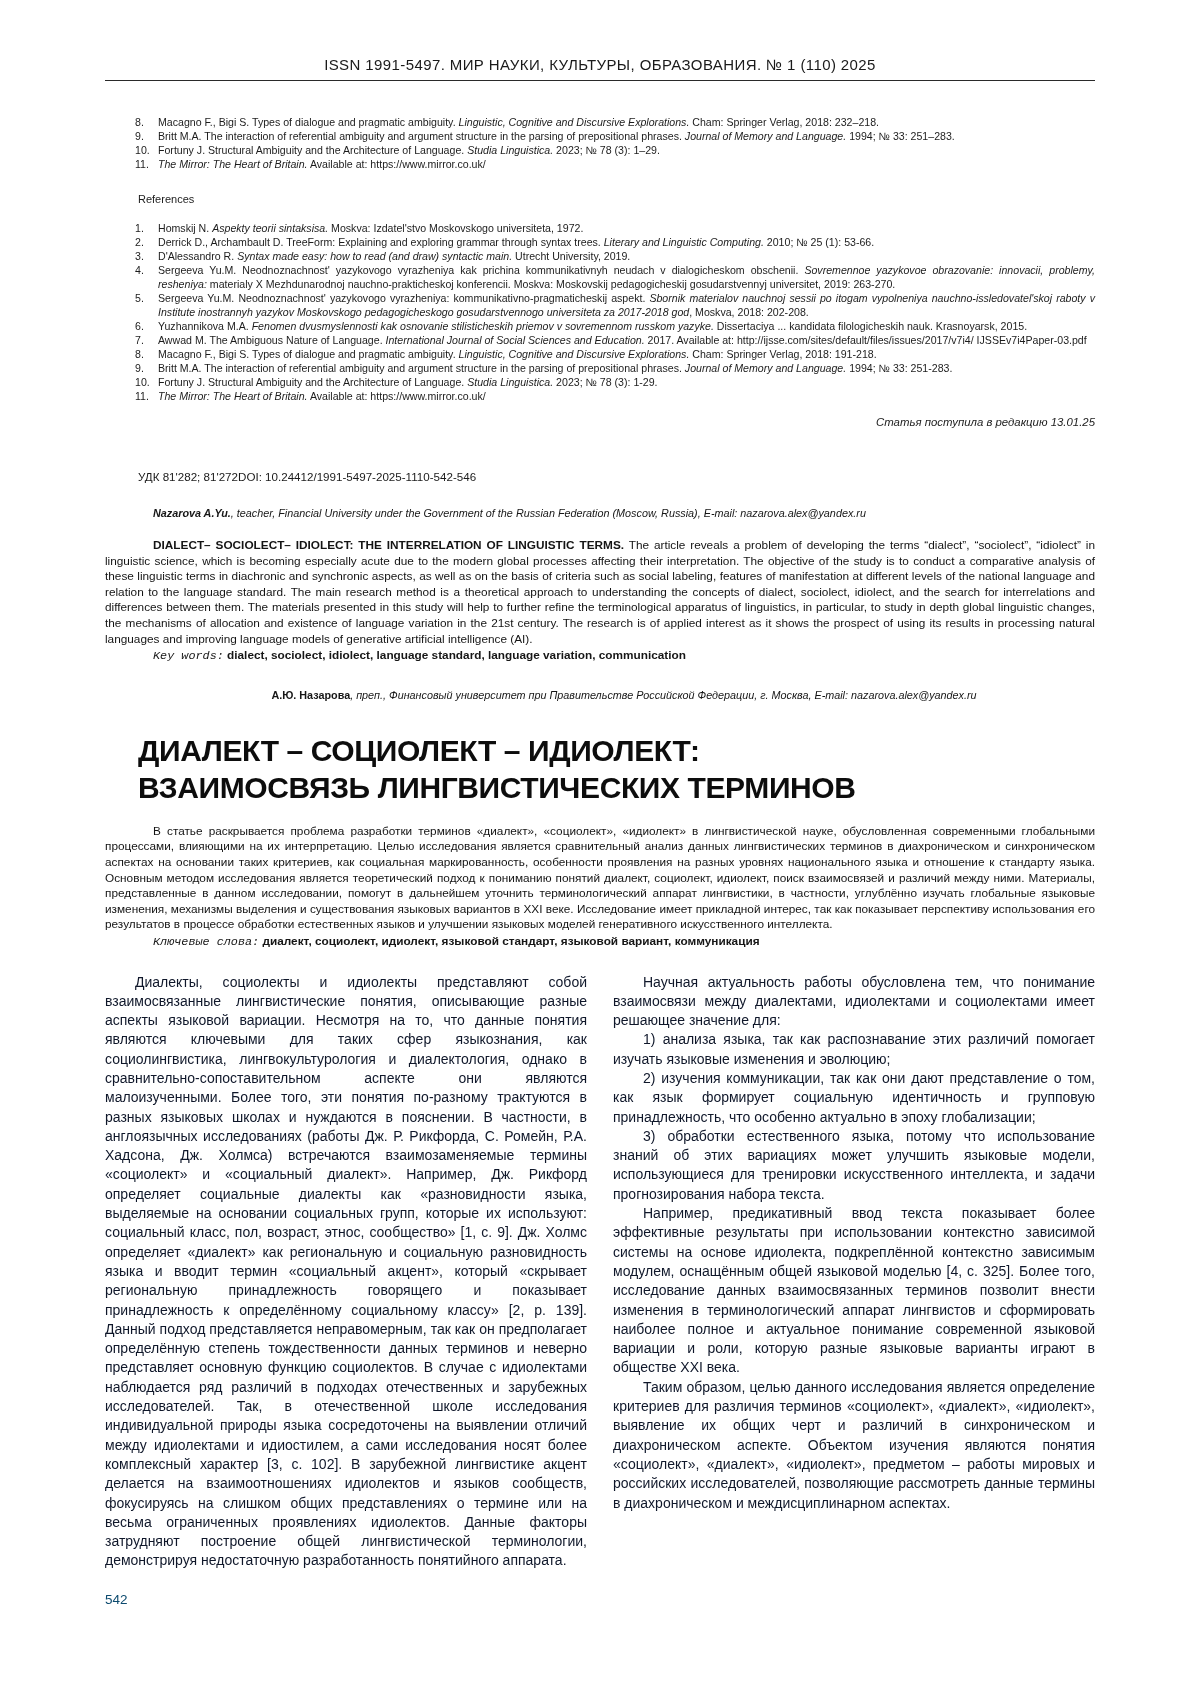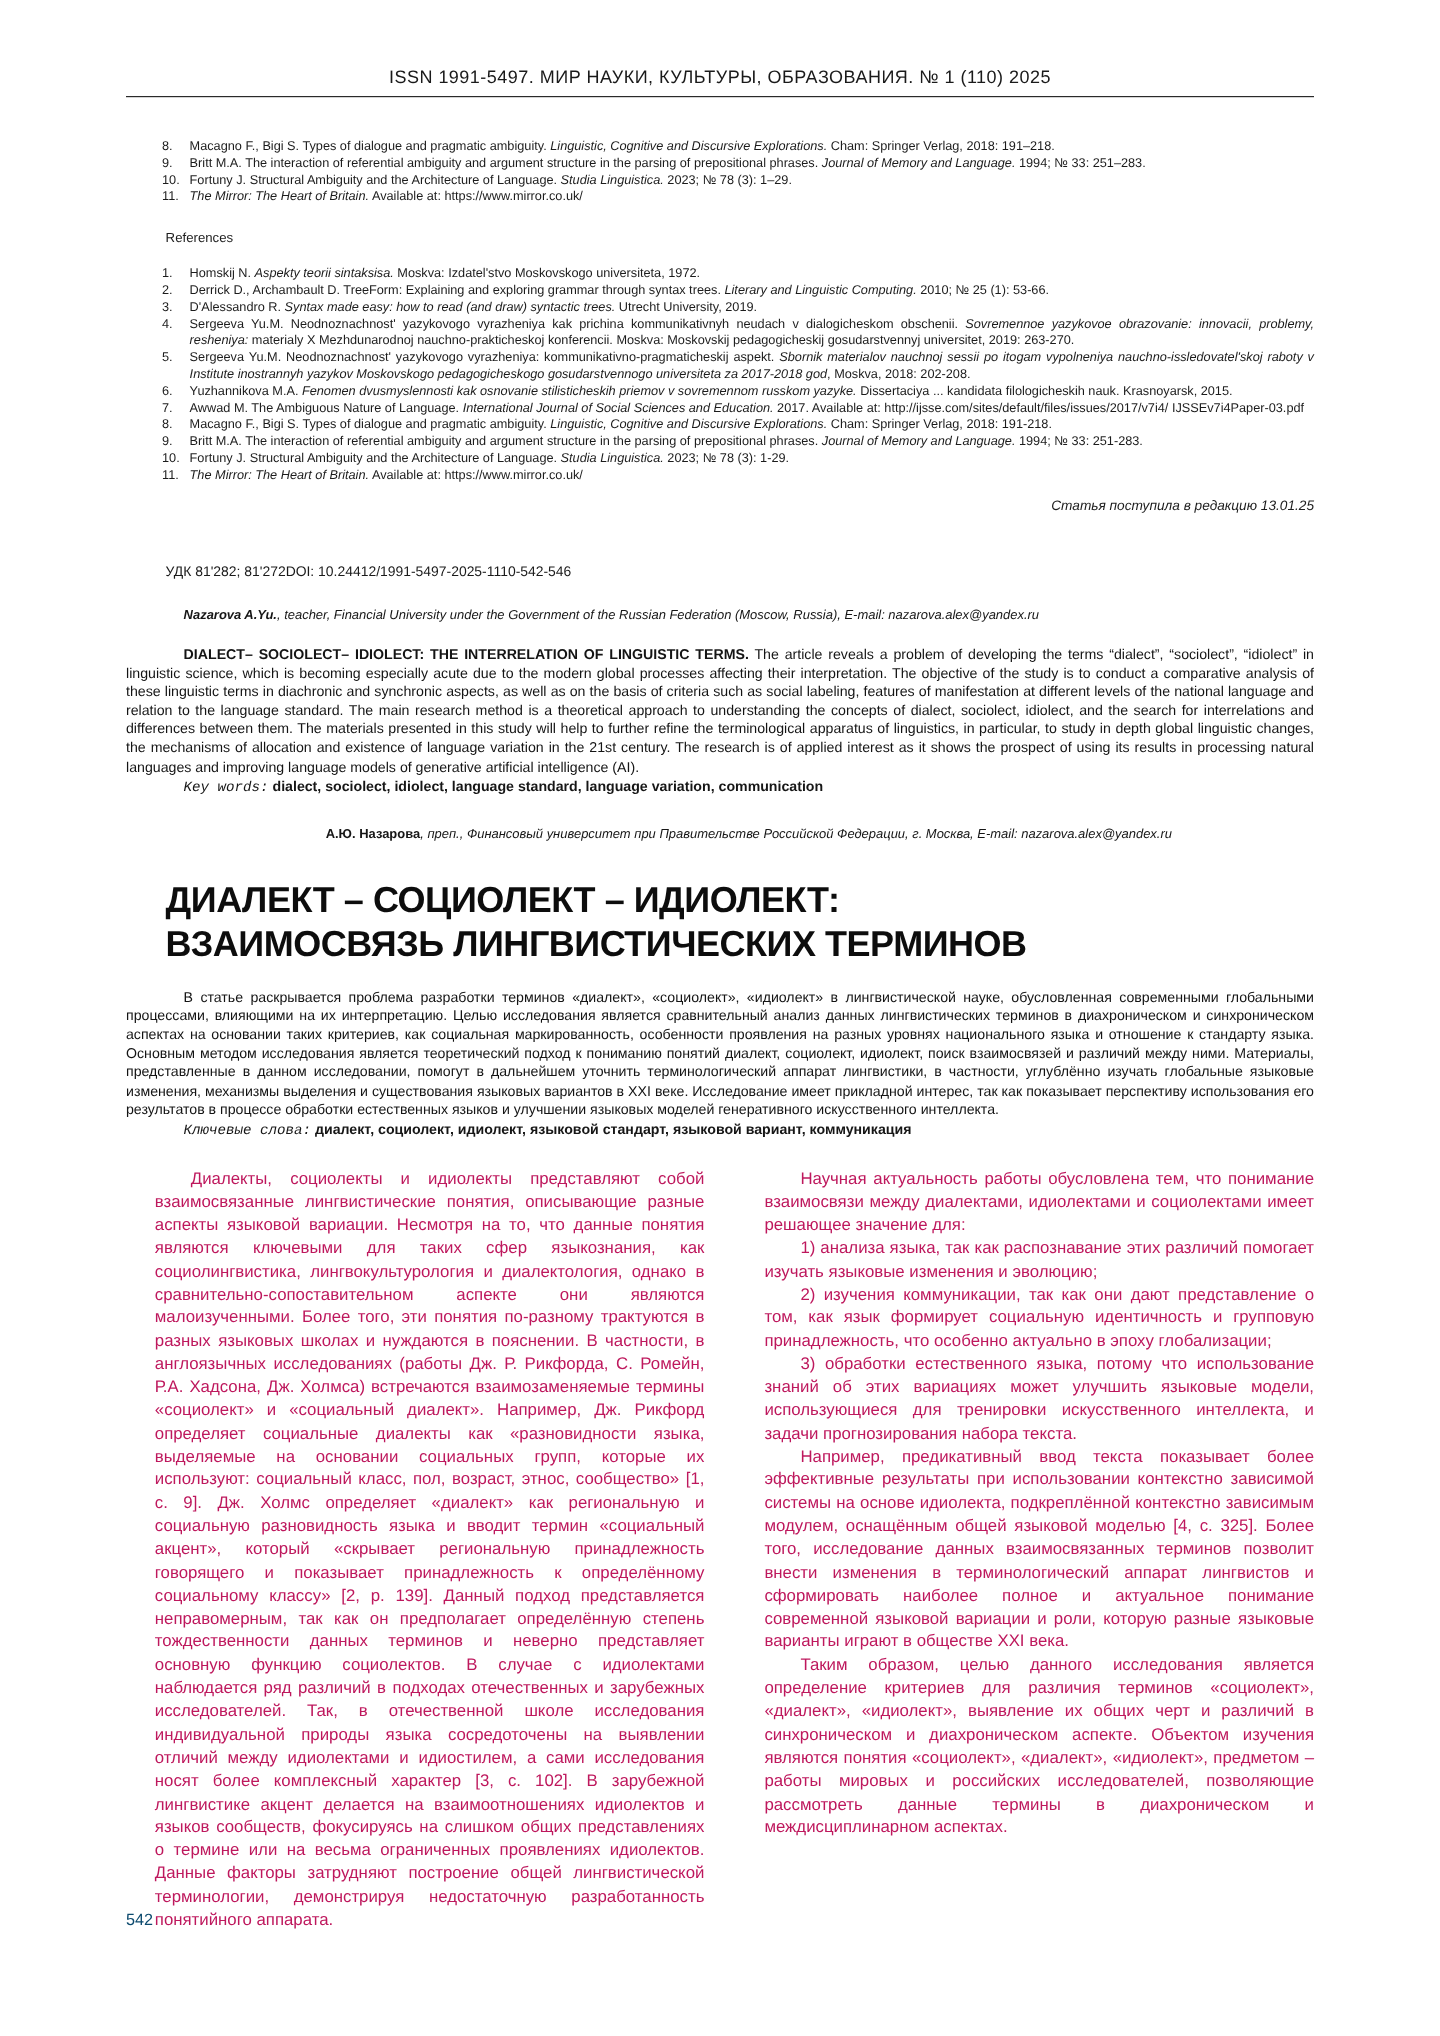--- a/index.html
+++ b/index.html
@@ -40,36 +40,36 @@
   .keywords .list { font-weight:bold; }
 
   .article-title {
     font-size:30px; line-height:37px; font-weight:bold; letter-spacing:-0.4px;
     margin:30px 0 0 33px; color:#0d0d0d;
     font-family:"Liberation Sans", sans-serif;
   }
 
   .columns { display:flex; gap:26px; margin-top:22px; }
   .col { width:482px; }
-  .body-par { font-size:14px; line-height:19.3px; text-align:justify; text-indent:30px; color:#be185d;margin-left:24px; }
+  .body-par { font-size:14px; line-height:19.3px; text-align:justify; text-indent:30px; color:#0f172a; }
 
   .page-number { position:absolute; left:105px; top:1592px; font-size:13.5px; color:#0c4a6e; }
 </style>
 </head>
 <body>
 
 <div class="page">
 
   <div class="journal-header">ISSN 1991-5497. МИР НАУКИ, КУЛЬТУРЫ, ОБРАЗОВАНИЯ.  № 1 (110) 2025</div>
   <hr class="header-rule">
 
   <ol class="refs">
       <li>
         <span class="num">8.</span>
-        <span class="txt"><span>Macagno F., Bigi S. Types of dialogue and pragmatic ambiguity. </span><span class="it">Linguistic, Cognitive and Discursive Explorations.</span><span> Cham: Springer Verlag, 2018: 191–218.</span></span>
+        <span class="txt"><span>Macagno F., Bigi S. Types of dialogue and pragmatic ambiguity. </span><span class="it">Linguistic, Cognitive and Discursive Explorations.</span><span> Cham: Springer Verlag, 2018: 232–218.</span></span>
       </li>
       <li>
         <span class="num">9.</span>
         <span class="txt"><span>Britt M.A. The interaction of referential ambiguity and argument structure in the parsing of prepositional phrases. </span><span class="it">Journal of Memory and Language.</span><span> 1994; № 33: 251–283.</span></span>
       </li>
       <li>
         <span class="num">10.</span>
         <span class="txt"><span>Fortuny J. Structural Ambiguity and the Architecture of Language. </span><span class="it">Studia Linguistica.</span><span> 2023; № 78 (3): 1–29.</span></span>
       </li>
       <li>
@@ -84,21 +84,21 @@
       <li>
         <span class="num">1.</span>
         <span class="txt"><span>Homskij N. </span><span class="it">Aspekty teorii sintaksisa.</span><span> Moskva: Izdatel'stvo Moskovskogo universiteta, 1972.</span></span>
       </li>
       <li>
         <span class="num">2.</span>
         <span class="txt"><span>Derrick D., Archambault D. TreeForm: Explaining and exploring grammar through syntax trees. </span><span class="it">Literary and Linguistic Computing.</span><span> 2010; № 25 (1): 53-66.</span></span>
       </li>
       <li>
         <span class="num">3.</span>
-        <span class="txt"><span>D'Alessandro R. </span><span class="it">Syntax made easy: how to read (and draw) syntactic trees.</span><span> Utrecht University, 2019.</span></span>
+        <span class="txt"><span>D'Alessandro R. </span><span class="it">Syntax made easy: how to read (and draw) syntactic main.</span><span> Utrecht University, 2019.</span></span>
       </li>
       <li>
         <span class="num">4.</span>
         <span class="txt"><span>Sergeeva Yu.M. Neodnoznachnost' yazykovogo vyrazheniya kak prichina kommunikativnyh neudach v dialogicheskom obschenii. </span><span class="it">Sovremennoe yazykovoe obrazovanie: innovacii, problemy, resheniya:</span><span> materialy X Mezhdunarodnoj nauchno-prakticheskoj konferencii. Moskva: Moskovskij pedagogicheskij gosudarstvennyj universitet, 2019: 263-270.</span></span>
       </li>
       <li>
         <span class="num">5.</span>
         <span class="txt"><span>Sergeeva Yu.M. Neodnoznachnost' yazykovogo vyrazheniya: kommunikativno-pragmaticheskij aspekt. </span><span class="it">Sbornik materialov nauchnoj sessii po itogam vypolneniya nauchno-issledovatel'skoj raboty v Institute inostrannyh yazykov Moskovskogo pedagogicheskogo gosudarstvennogo universiteta za 2017-2018 god</span><span>, Moskva, 2018: 202-208.</span></span>
       </li>
       <li>

